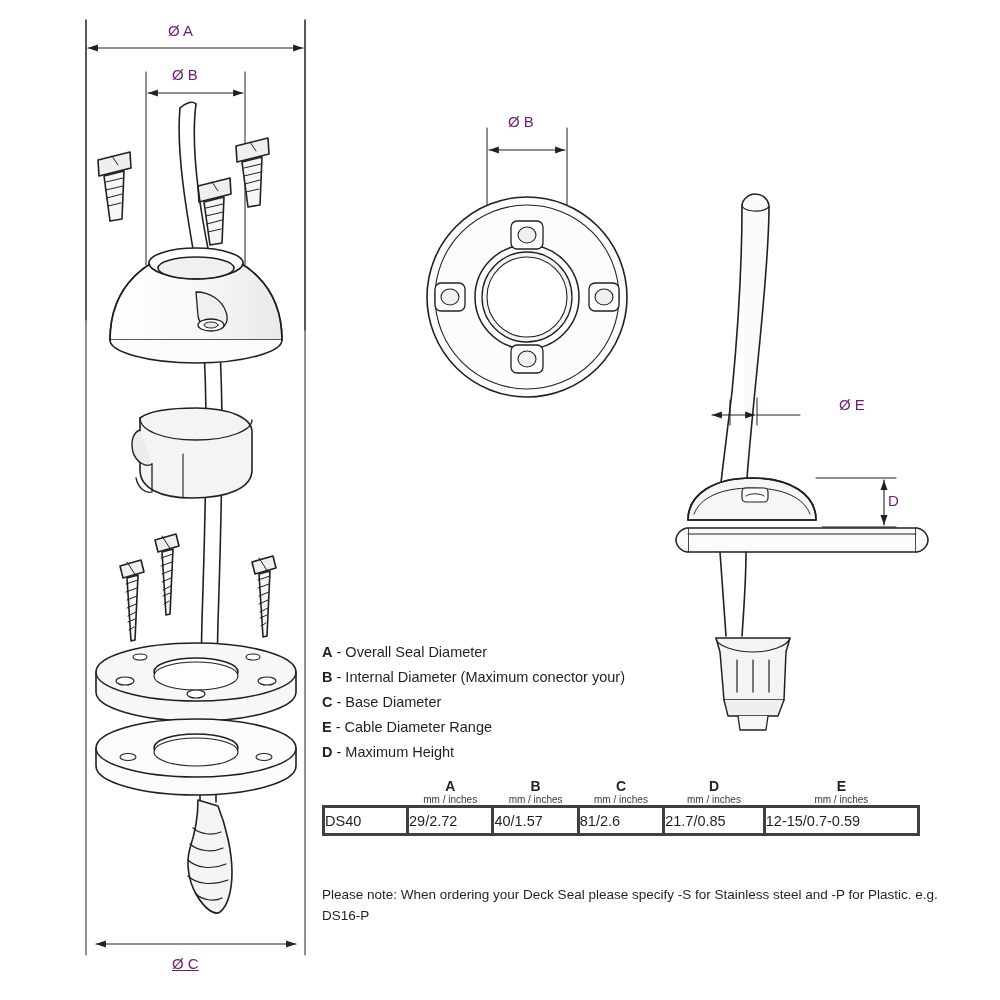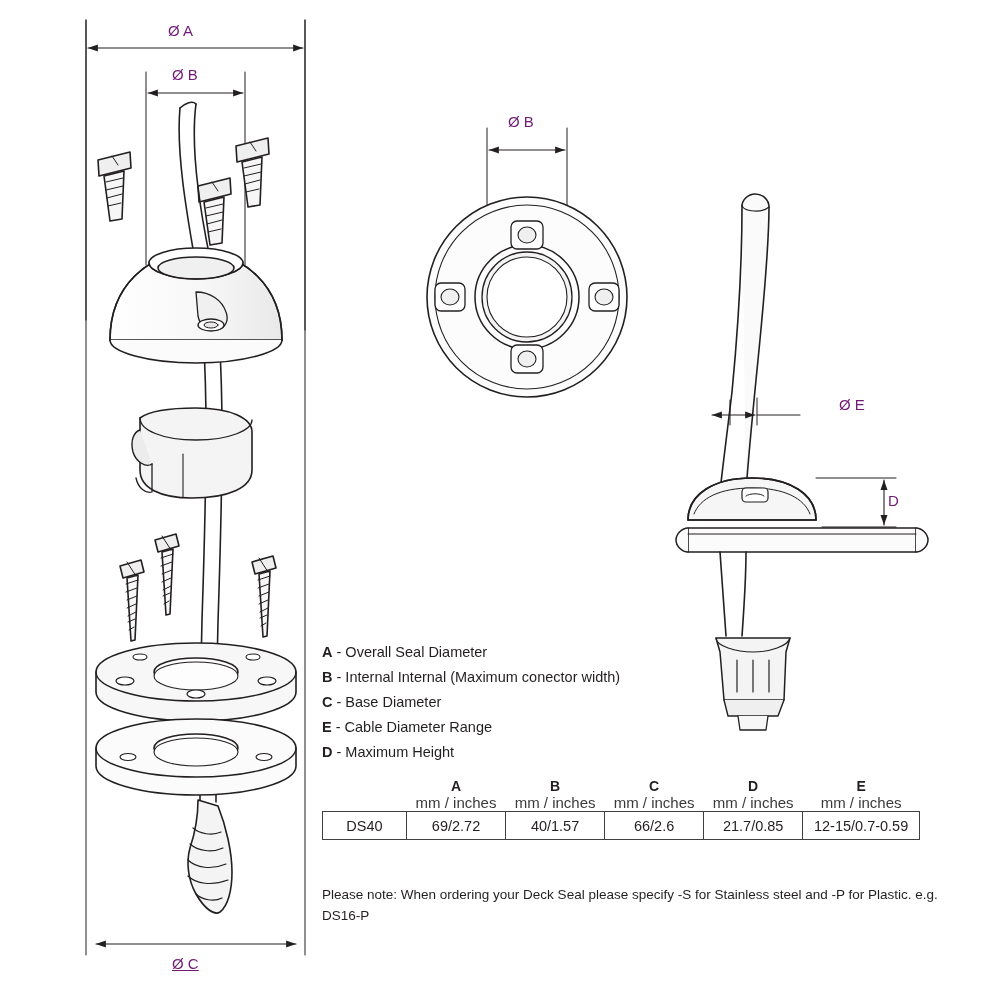--- a/index.html
+++ b/index.html
@@ -41,29 +41,29 @@
   .hdr-cell {
     text-align:center;
     font-size:14px;
     font-weight:bold;
     padding-bottom:0px;
     border:none;
     background:transparent;
   }
   .unit-cell {
     text-align:center;
-    font-size:15px;
+    font-size:10px;
     color:#3a3a3a;
     padding-bottom:3px;
     border:none;
   }
   .body-row td {
-    border:1px solid #404040;
+    border:3px solid #404040;
     height:28px;
-    text-align:center;
+    text-align:left;
     font-size:14.5px;
     vertical-align:middle;
   }
   .body-row td.model { width:84px; }
 
   .note {
     position:absolute;
     left:322px; top:884px;
     width:620px;
     font-size:13.5px;
@@ -339,21 +339,21 @@
   <div class="dim" style="left:803px; top:396px;margin-left:36px;">Ø E</div>
   <div class="dim" style="left:888px; top:492px;">D</div>
 
   <div class="legend">
     <div class="legend-row">
       <span class="key">A</span>
       <span>- Overall Seal Diameter</span>
     </div>
     <div class="legend-row">
       <span class="key">B</span>
-      <span>- Internal Internal (Maximum conector width)</span>
+      <span>- Internal Diameter (Maximum conector your)</span>
     </div>
     <div class="legend-row">
       <span class="key">C</span>
       <span>- Base Diameter</span>
     </div>
     <div class="legend-row">
       <span class="key">E</span>
       <span>- Cable Diameter Range</span>
     </div>
     <div class="legend-row">
@@ -378,23 +378,23 @@
           <td class="unit-cell">mm / inches</td>
           <td class="unit-cell">mm / inches</td>
           <td class="unit-cell">mm / inches</td>
           <td class="unit-cell">mm / inches</td>
           <td class="unit-cell">mm / inches</td>
         </tr>
       </thead>
       <tbody>
         <tr class="body-row">
           <td class="model">DS40</td>
-          <td>69/2.72</td>
+          <td>29/2.72</td>
           <td>40/1.57</td>
-          <td>66/2.6</td>
+          <td>81/2.6</td>
           <td>21.7/0.85</td>
           <td>12-15/0.7-0.59</td>
         </tr>
       </tbody>
     </table>
   </div>
 
   <div class="note">Please note: When ordering your Deck Seal please specify -S for Stainless steel and -P for Plastic.   e.g. DS16-P</div>
 
 </div>

